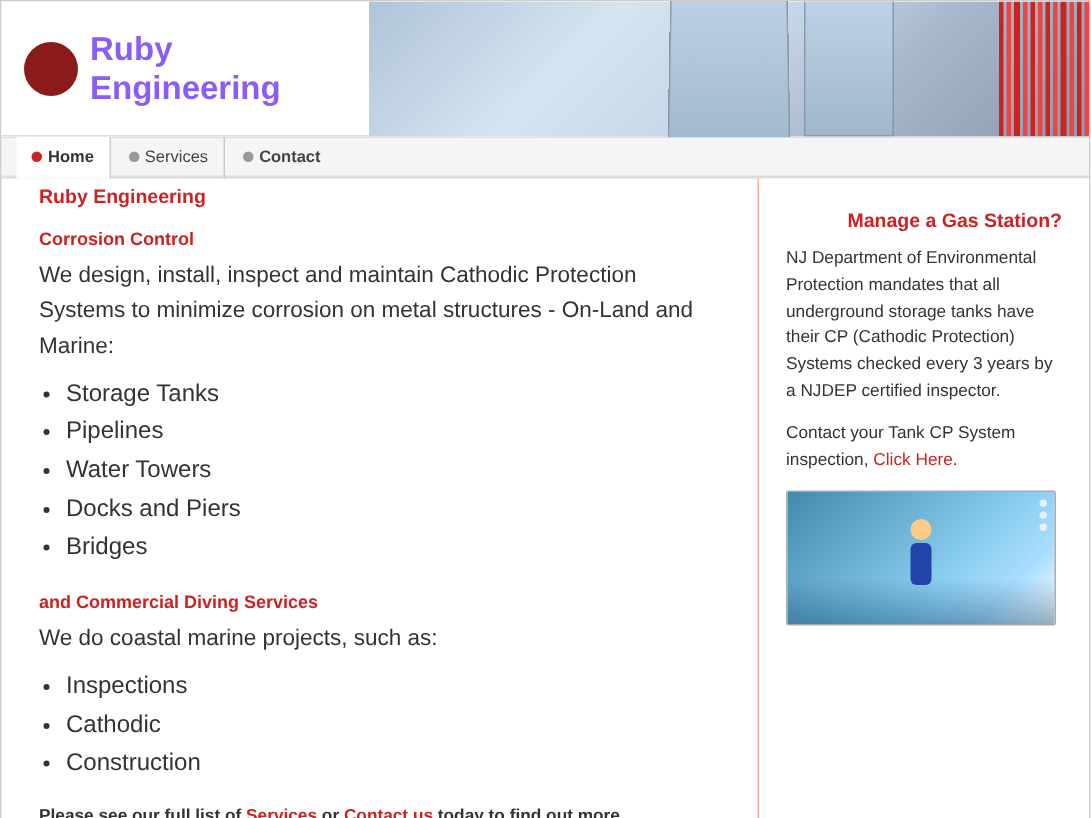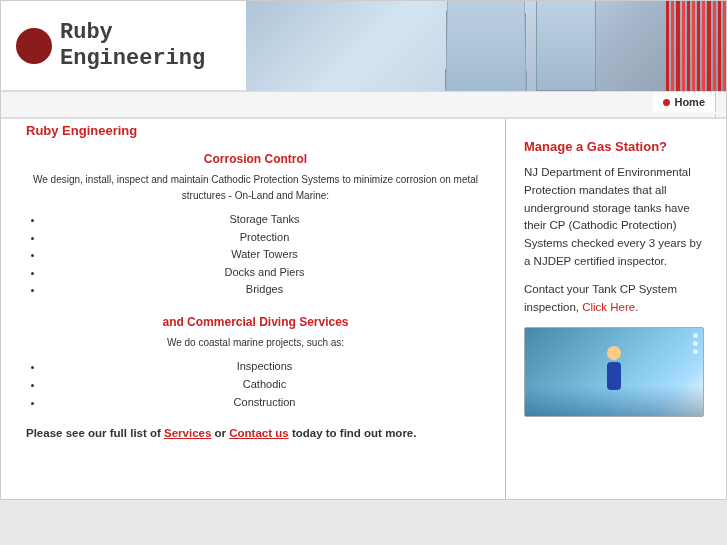--- a/index.html
+++ b/index.html
@@ -34,23 +34,22 @@
     }
     .logo-circle {
       width: 36px;
       height: 36px;
       background: #8b1a1a;
       border-radius: 50%;
     }
     .logo-text {
       font-size: 22px;
       font-weight: bold;
-      color: #404040;
+      color: #8b5cf6;
       line-height: 1.15;
-      font-family: Liberation Mono, monospace;
     }
     .header-image {
       position: absolute;
       right: 0;
       top: 0;
       height: 90px;
       width: 480px;
       overflow: hidden;
     }
     .header-image-inner {
@@ -91,39 +90,38 @@
       background: #cc2222;
     }
     .stripe:nth-child(even) { background: #ee4444; }
 
     
     .nav-bar {
       background: #f5f5f5;
       border-bottom: 2px solid #ddd;
       border-top: 1px solid #ddd;
       display: flex;
-      align-items: flex-end;
+      align-items: center;
       padding: 0 10px;
       height: 28px;
       gap: 2px;
-      flex-direction: column;
     }
     .nav-item {
       display: flex;
       align-items: center;
       gap: 4px;
       padding: 4px 10px;
       font-size: 11px;
       cursor: pointer;
       color: #444;
       border-right: 1px solid #ccc;
       height: 28px;
       text-decoration: none;
     }
-    .nav-item:last-child { border-right: none; }
+    .nav-item:last-child { border-right: none; font-weight: bold; }
     .nav-item.active {
       color: #333;
       font-weight: bold;
       background: #fff;
     }
     .nav-dot {
       width: 7px;
       height: 7px;
       border-radius: 50%;
       background: #999;
@@ -150,38 +148,37 @@
       color: #cc2222;
       margin-bottom: 14px;
     }
     .section-title {
       font-size: 12px;
       font-weight: bold;
       color: #cc2222;
       margin-bottom: 6px;
     }
     .section-text {
-      font-size: 10px;
+      font-size: 15px;
       line-height: 1.55;
       color: #333;
       margin-bottom: 8px;
     }
     .bullet-list {
       list-style: disc;
       padding-left: 18px;
       margin-bottom: 12px;
     }
     .bullet-list li {
-      font-size: 11px;
+      font-size: 16px;
       line-height: 1.6;
       color: #333;
     }
     .section-block {
       margin-bottom: 16px;
-      text-align: center;
     }
     .link-text {
       color: #cc2222;
       text-decoration: underline;
       cursor: pointer;
     }
     .footer-note {
       font-size: 11.5px;
       color: #333;
       margin-top: 10px;
@@ -192,20 +189,21 @@
     .right-col {
       width: 220px;
       padding: 20px 18px 20px 18px;
       background: #fff;
     }
     .sidebar-title {
       font-size: 13px;
       font-weight: bold;
       color: #cc2222;
       margin-bottom: 10px;
+      text-align: right;
     }
     .sidebar-text {
       font-size: 11.5px;
       line-height: 1.55;
       color: #333;
       margin-bottom: 10px;
     }
     .sidebar-link {
       color: #cc2222;
       cursor: pointer;
@@ -316,21 +314,21 @@
   <div class="main-content">
 
     <div class="left-col">
       <div class="page-title">Ruby Engineering</div>
 
       <div class="section-block">
         <div class="section-title">Corrosion Control</div>
         <div class="section-text">We design, install, inspect and maintain Cathodic Protection Systems to minimize corrosion on metal structures - On-Land and Marine:</div>
         <ul class="bullet-list">
           <li>Storage Tanks</li>
-          <li>Protection</li>
+          <li>Pipelines</li>
           <li>Water Towers</li>
           <li>Docks and Piers</li>
           <li>Bridges</li>
         </ul>
       </div>
 
       <div class="section-block">
         <div class="section-title">and Commercial Diving Services</div>
         <div class="section-text">We do coastal marine projects, such as:</div>
         <ul class="bullet-list">

